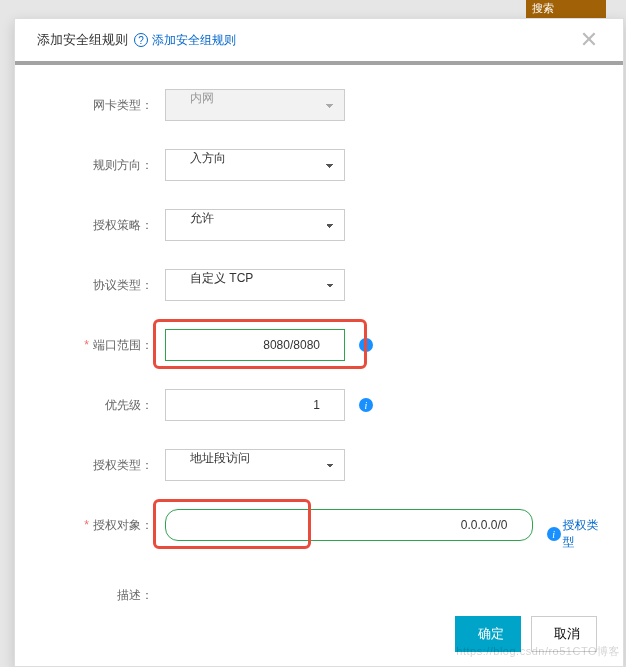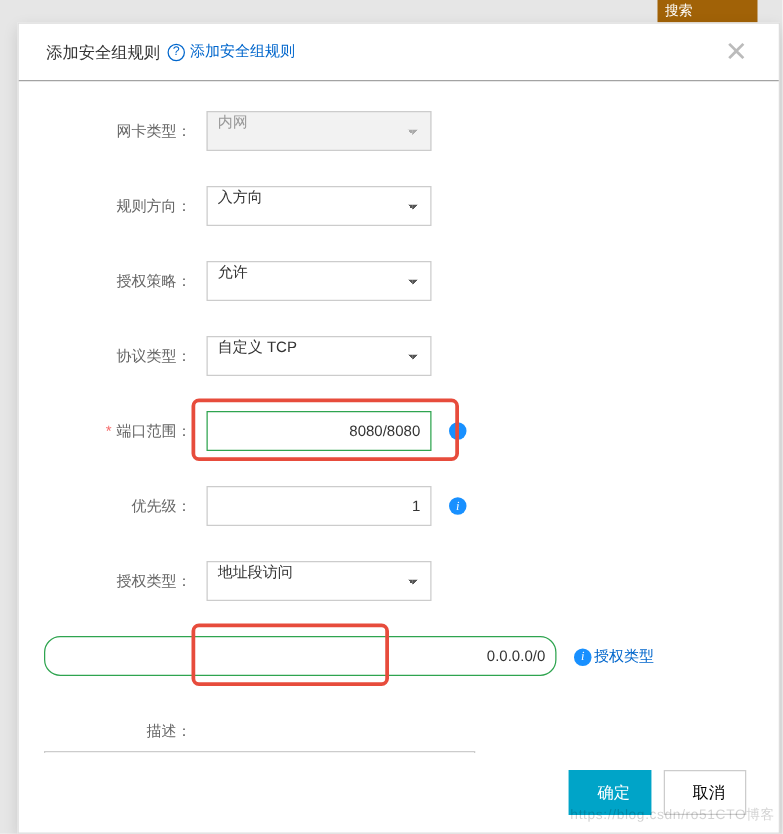--- a/index.html
+++ b/index.html
@@ -29,21 +29,21 @@
       border: 1px solid #ddd;
       box-shadow: 0 4px 12px rgba(0,0,0,0.15);
       display: flex;
       flex-direction: column;
     }
     .modal-header {
       height: 46px;
       padding: 0 22px;
       display: flex;
       align-items: center;
-      border-bottom: 1px solid #a3a3a3;
+      border-bottom: 4px solid #a3a3a3;
     }
     .modal-title { font-size: 13px; color: #333; }
     .modal-subtitle { font-size: 12px; color: #06c; margin-left: 2px; }
     .help-icon {
       width: 14px; height: 14px;
       border: 1px solid #06c;
       border-radius: 50%;
       color: #06c;
       font-size: 10px;
       display: inline-flex;
@@ -80,21 +80,21 @@
       line-height: 32px;
       flex-shrink: 0;
     }
     .required::before { content: "*"; color: #f56c6c; margin-right: 4px; }
     .select, .input, .textarea {
       height: 32px;
       border: 1px solid #ccc;
       background: #fff;
       font-size: 12px;
       color: #333;
-      padding: 0 8px;
+      padding: 0 24px;
       font-family: inherit;
     }
     .select {
       width: 180px;
       appearance: none;
       -webkit-appearance: none;
       background-image: linear-gradient(45deg, transparent 50%, #555 50%), linear-gradient(135deg, #555 50%, transparent 50%);
       background-position: calc(100% - 14px) 14px, calc(100% - 10px) 14px;
       background-size: 4px 4px, 4px 4px;
       background-repeat: no-repeat;
@@ -222,20 +222,21 @@
       <input class="input" value="1" style="">
       <span class="info-icon">i</span>
     </div>
 
     <div class="form-row">
       <div class="label">授权类型：</div>
       <div class="select">地址段访问</div>
     </div>
 
     <div class="form-row">
+      <div class="label required">授权对象：</div>
       <input class="input green wide" value="0.0.0.0/0" style="">
       <span class="teach-link">
         <span class="info-icon" style="margin:0;">i</span>
         <span>授权类型</span>
       </span>
       <div class="red-box" style="left:118px; top:-10px; width:158px; height:50px;"></div>
     </div>
 
     <div class="form-row" style="margin-bottom:8px;flex-direction:column;">
       <div class="label">描述：</div>

